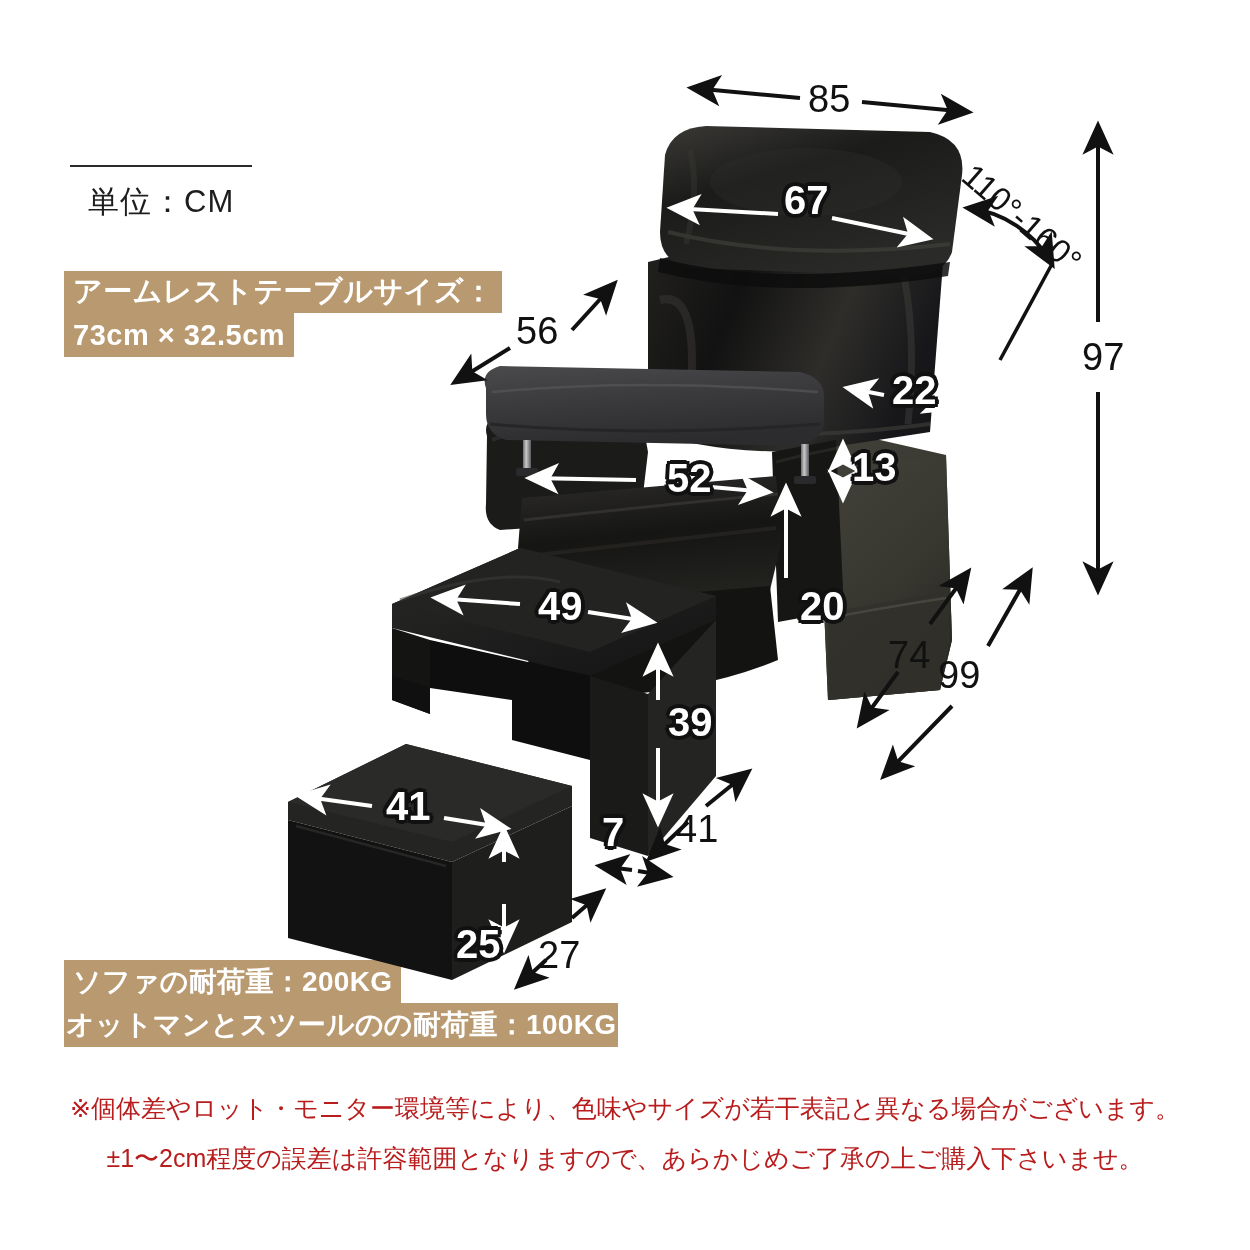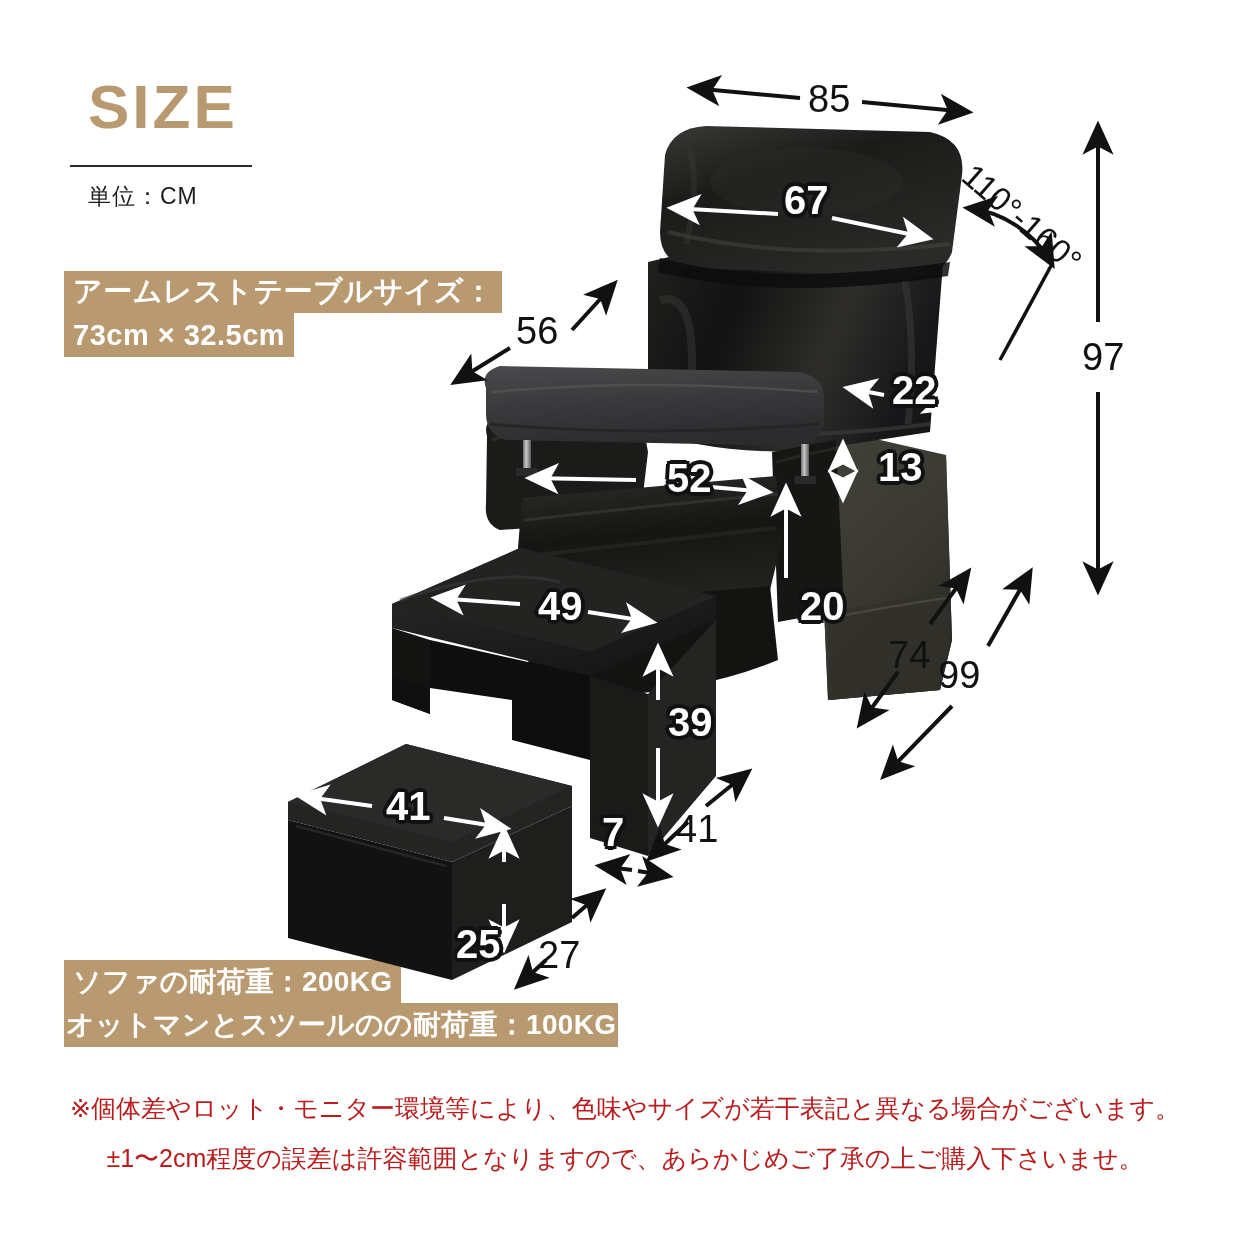--- a/index.html
+++ b/index.html
@@ -17,21 +17,21 @@
     position:absolute;left:88px;top:76px;
     font-size:62px;font-weight:bold;letter-spacing:3px;
     color:#b9996f;line-height:1;
   }
   .rule{
     position:absolute;left:70px;top:165px;width:182px;height:2px;
     background:#2b2b2b;
   }
   .unit{
     position:absolute;left:88px;top:181px;
-    font-size:23px;color:#1d1d1d;letter-spacing:1px;
+    font-size:31px;color:#1d1d1d;letter-spacing:1px;
   }
 
   
   .tanbox{
     position:absolute;
     background:#b9996f;color:#ffffff;
     font-weight:bold;
     white-space:nowrap;
     display:flex;align-items:center;
   }
@@ -59,21 +59,20 @@
       -3px -3px 0 #111, 3px -3px 0 #111, -3px 3px 0 #111, 3px 3px 0 #111,
       -4px 0 0 #111, 4px 0 0 #111, 0 -4px 0 #111, 0 4px 0 #111;
   }
   svg.overlay{position:absolute;left:0;top:0;width:1250px;height:1250px;pointer-events:none;}
 </style>
 </head>
 <body>
 
 <div id="stage">
 
-  <div class="size-title">SIZE</div>
   <div class="rule"></div>
   <div class="unit">単位：CM</div>
 
   <div class="tanbox armrest1">アームレストテーブルサイズ：</div>
   <div class="tanbox armrest2">73cm × 32.5cm</div>
   <div class="tanbox load1">ソファの耐荷重：200KG</div>
   <div class="tanbox load2">オットマンとスツールのの耐荷重：100KG</div>
 
   <svg class="overlay" viewBox="0 0 1250 1250">
     <defs>
@@ -242,21 +241,21 @@
   <div class="dim dim-outline" style="left:784px;top:180px;">67</div>
 
   <div class="dim dim-black" style="left:978px;top:158px;transform:rotate(41deg);transform-origin:left top;font-size:33px;">110°-160°</div>
 
   <div class="dim dim-black" style="left:1082px;top:338px;">97</div>
 
   <div class="dim dim-black" style="left:516px;top:312px;text-align:right;">56</div>
 
   <div class="dim dim-outline" style="left:892px;top:370px;">22</div>
 
-  <div class="dim dim-outline" style="left:878px;top:447px;">13</div>
+  <div class="dim dim-outline" style="left:852px;top:447px;">13</div>
 
   <div class="dim dim-outline" style="left:650px;top:458px;margin-left:17px;">52</div>
 
   <div class="dim dim-outline" style="left:800px;top:586px;">20</div>
 
   <div class="dim dim-outline" style="left:538px;top:586px;">49</div>
 
   <div class="dim dim-outline" style="left:668px;top:702px;">39</div>
 
   <div class="dim dim-outline" style="left:386px;top:786px;">41</div>

